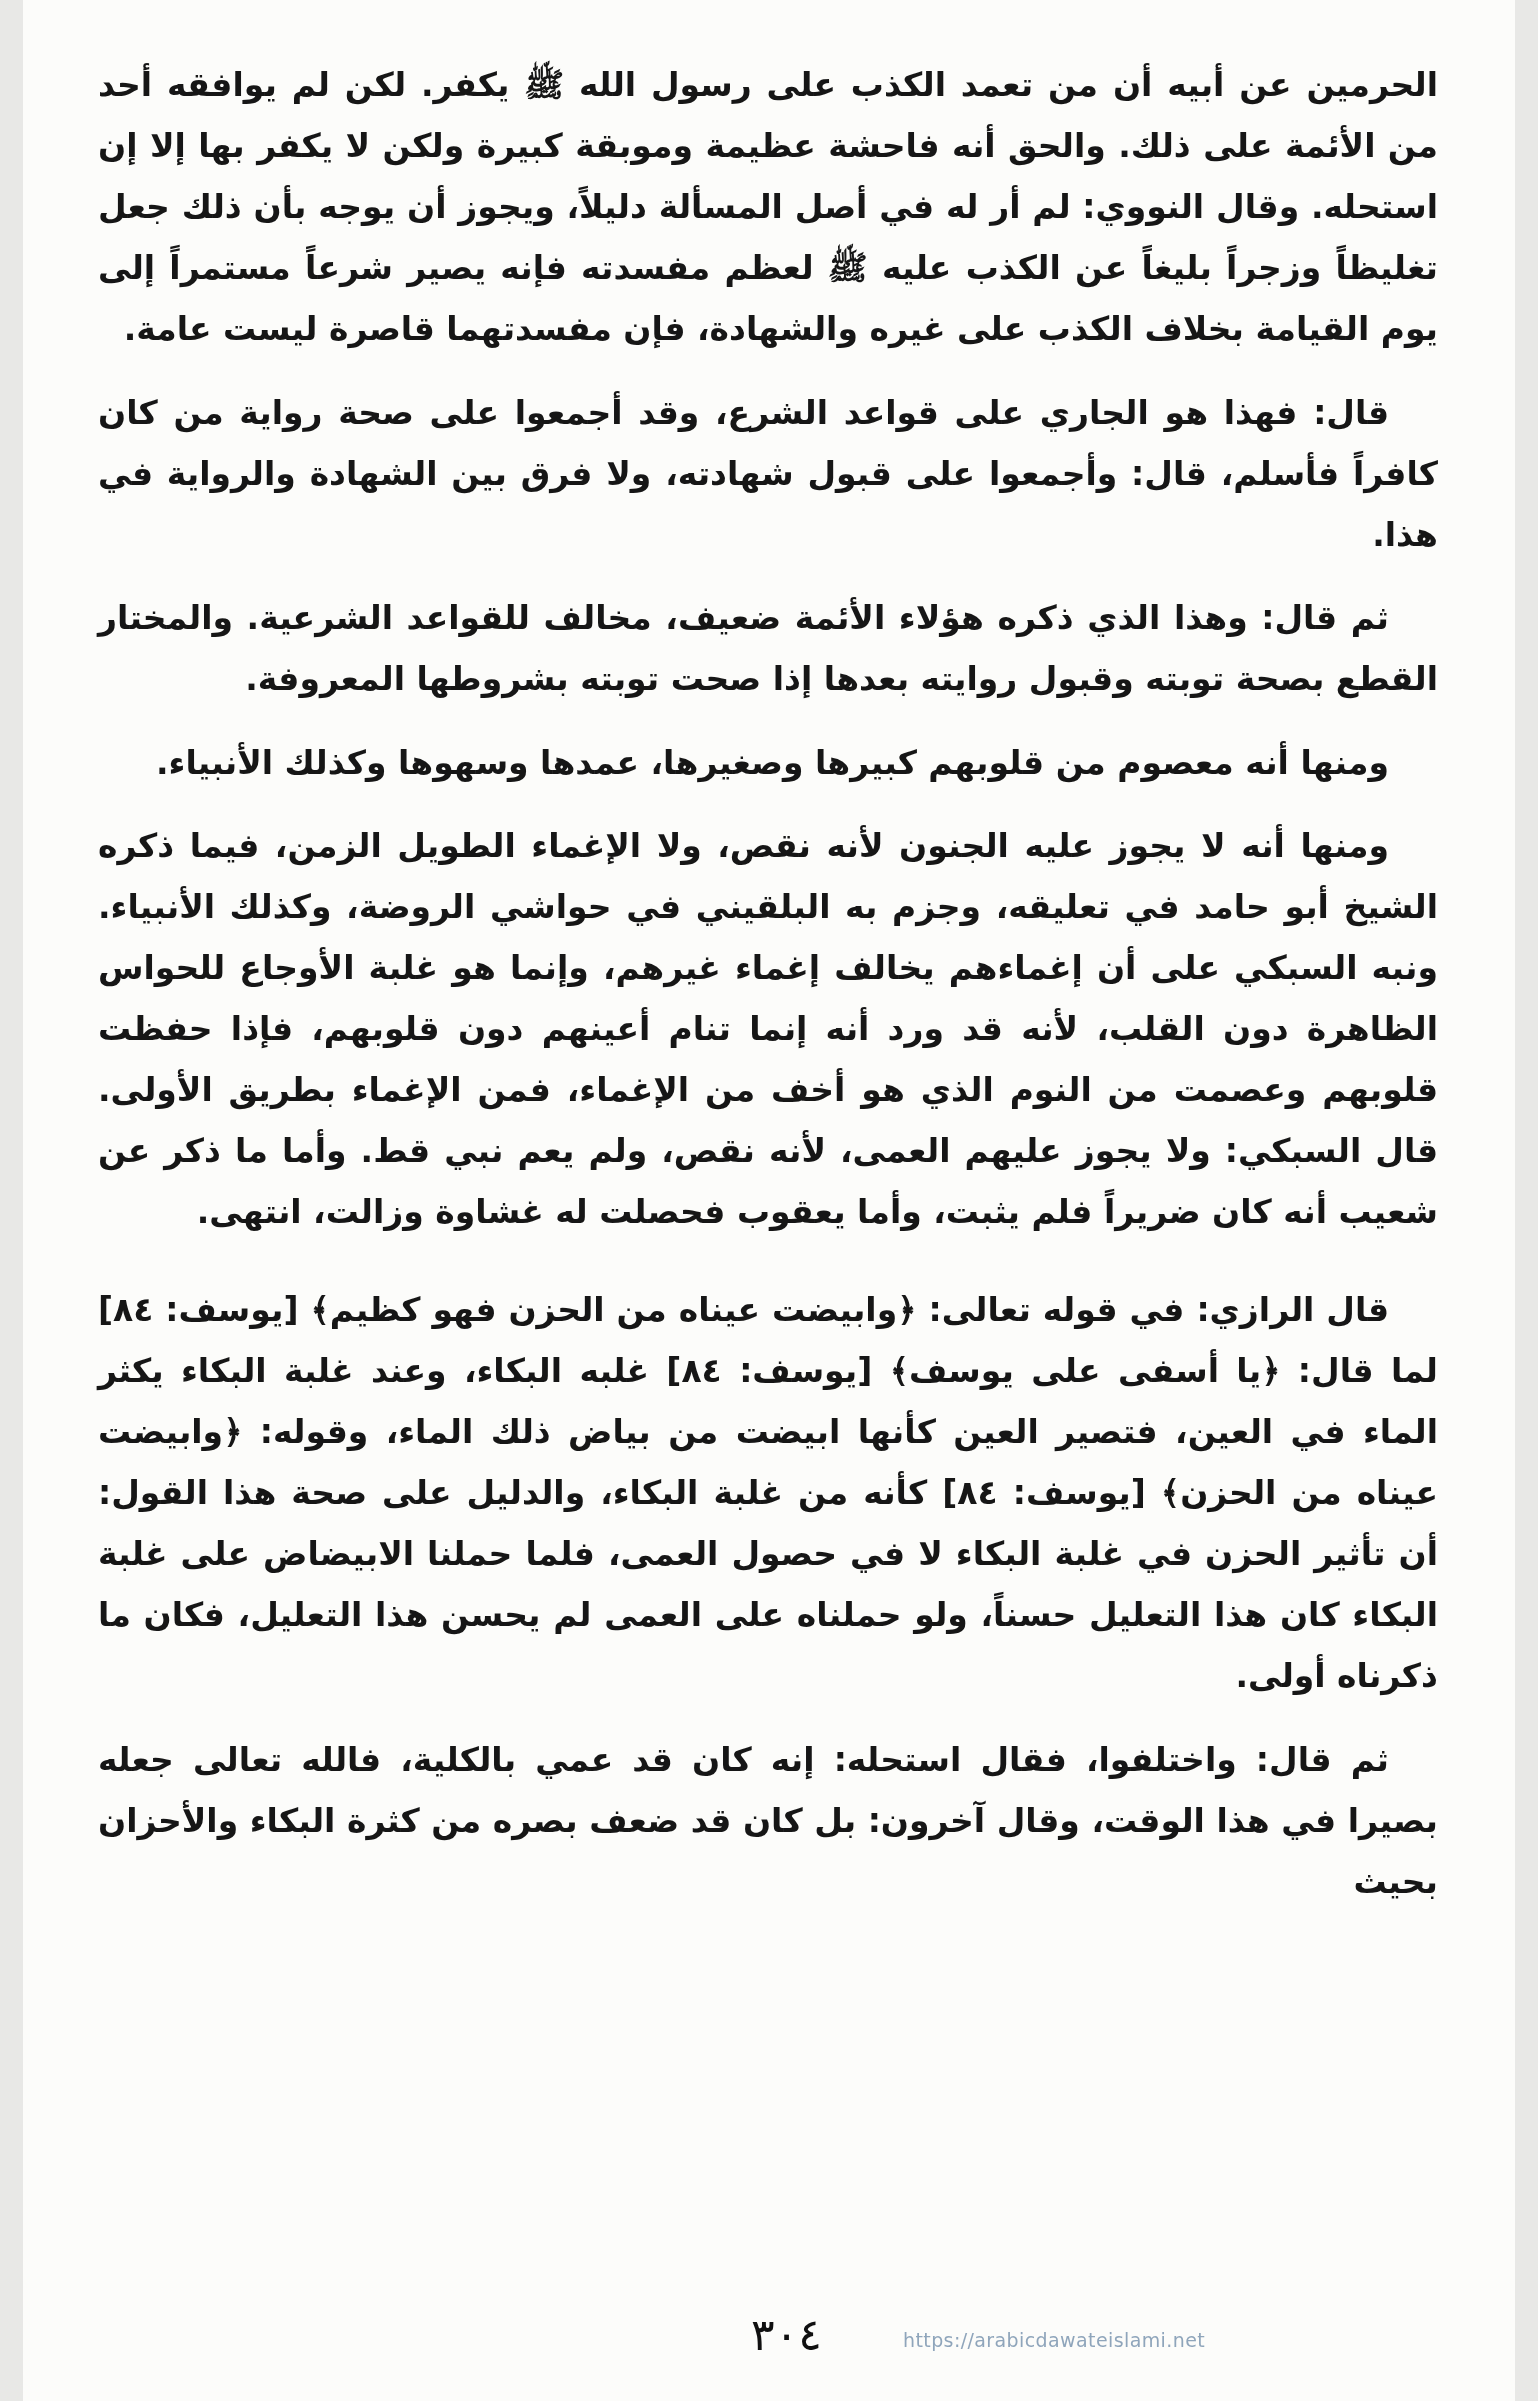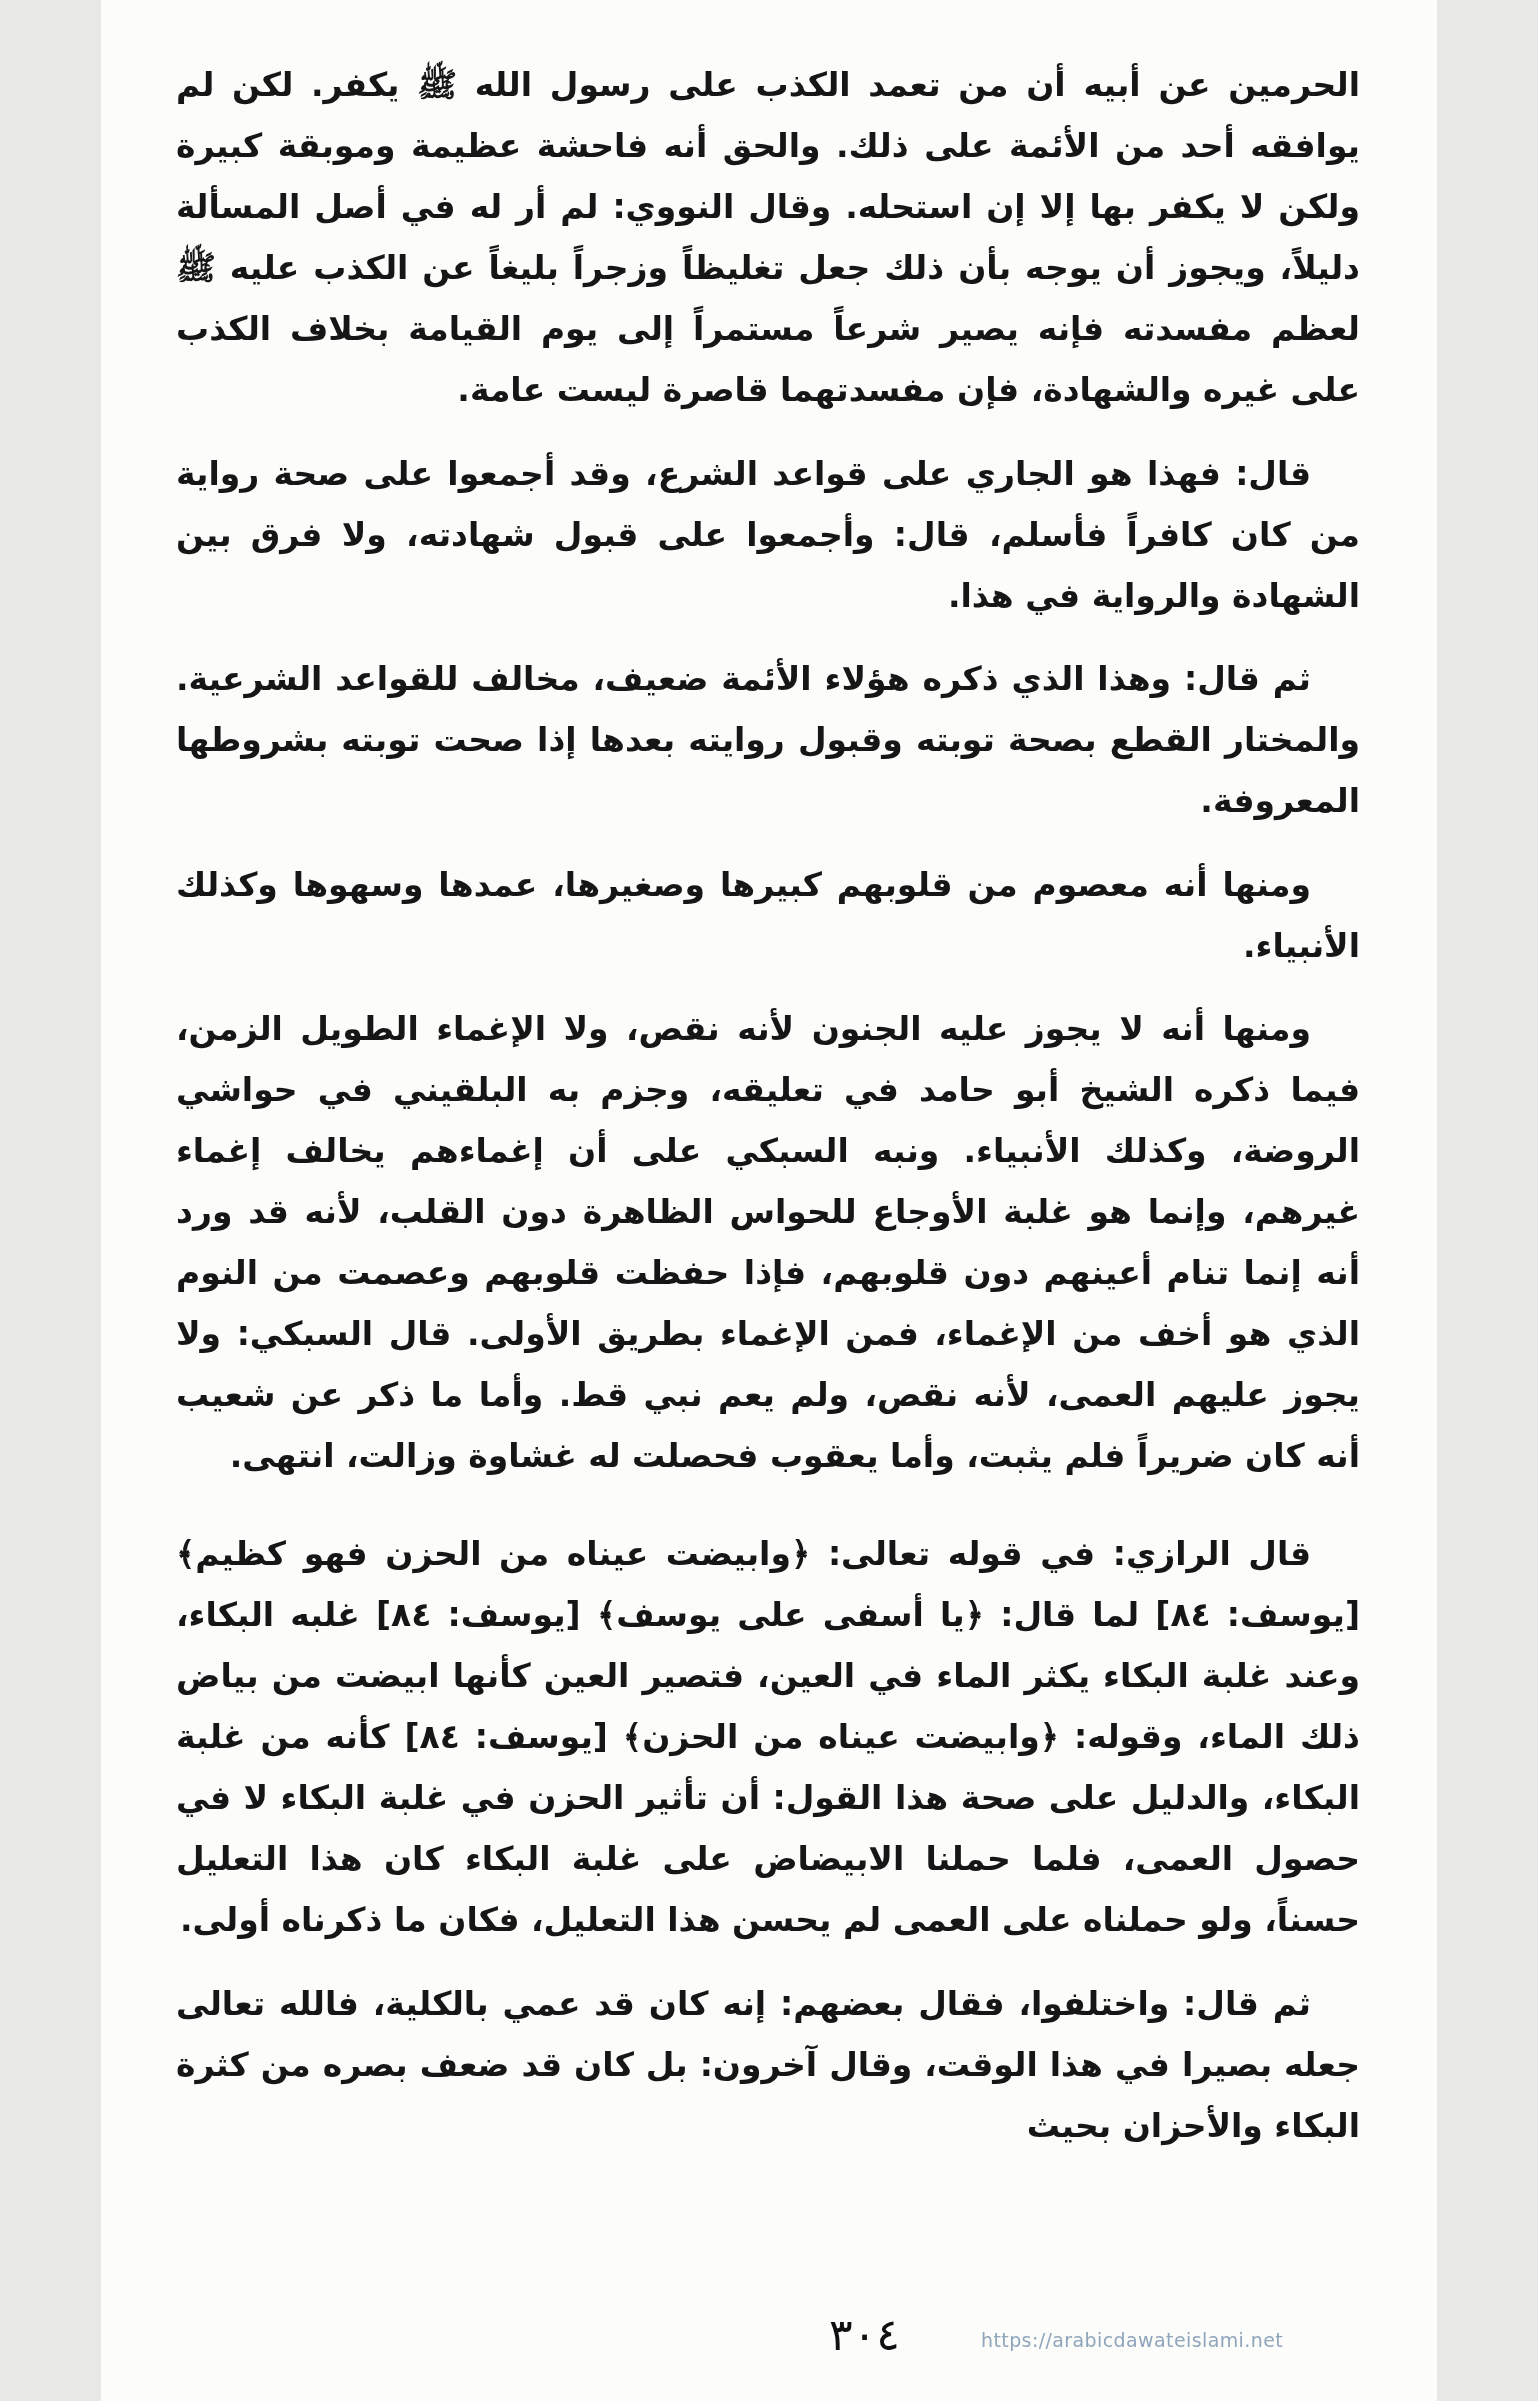--- a/index.html
+++ b/index.html
@@ -3,21 +3,21 @@
 <meta charset="utf-8">
 <style>
   html, body {
     margin: 0;
     padding: 0;
     background: #e8e8e6;
     font-family: "DejaVu Sans", sans-serif;
   }
   .page {
     position: relative;
-    width: 1336px;
+    width: 1492px;
     height: 2401px;
     margin: 0 auto;
     background: #fcfcfa;
     overflow: hidden;
   }
   .text-block {
     position: absolute;
     top: 54px;
     right: 77px;
     left: 75px;
@@ -73,21 +73,21 @@
 
 <div class="page">
 
   <div class="text-block">
     <p class="para">الحرمين عن أبيه أن من تعمد الكذب على رسول الله ﷺ يكفر. لكن لم يوافقه أحد من الأئمة على ذلك. والحق أنه فاحشة عظيمة وموبقة كبيرة ولكن لا يكفر بها إلا إن استحله. وقال النووي: لم أر له في أصل المسألة دليلاً، ويجوز أن يوجه بأن ذلك جعل تغليظاً وزجراً بليغاً عن الكذب عليه ﷺ لعظم مفسدته فإنه يصير شرعاً مستمراً إلى يوم القيامة بخلاف الكذب على غيره والشهادة، فإن مفسدتهما قاصرة ليست عامة.</p>
     <p class="para indent">قال: فهذا هو الجاري على قواعد الشرع، وقد أجمعوا على صحة رواية من كان كافراً فأسلم، قال: وأجمعوا على قبول شهادته، ولا فرق بين الشهادة والرواية في هذا.</p>
     <p class="para indent">ثم قال: وهذا الذي ذكره هؤلاء الأئمة ضعيف، مخالف للقواعد الشرعية. والمختار القطع بصحة توبته وقبول روايته بعدها إذا صحت توبته بشروطها المعروفة.</p>
     <p class="para indent">ومنها أنه معصوم من قلوبهم كبيرها وصغيرها، عمدها وسهوها وكذلك الأنبياء.</p>
     <p class="para indent">ومنها أنه لا يجوز عليه الجنون لأنه نقص، ولا الإغماء الطويل الزمن، فيما ذكره الشيخ أبو حامد في تعليقه، وجزم به البلقيني في حواشي الروضة، وكذلك الأنبياء. ونبه السبكي على أن إغماءهم يخالف إغماء غيرهم، وإنما هو غلبة الأوجاع للحواس الظاهرة دون القلب، لأنه قد ورد أنه إنما تنام أعينهم دون قلوبهم، فإذا حفظت قلوبهم وعصمت من النوم الذي هو أخف من الإغماء، فمن الإغماء بطريق الأولى. قال السبكي: ولا يجوز عليهم العمى، لأنه نقص، ولم يعم نبي قط. وأما ما ذكر عن شعيب أنه كان ضريراً فلم يثبت، وأما يعقوب فحصلت له غشاوة وزالت، انتهى.</p>
     <p class="para indent gap-top">قال الرازي: في قوله تعالى: ﴿وابيضت عيناه من الحزن فهو كظيم﴾ [يوسف: ٨٤] لما قال: ﴿يا أسفى على يوسف﴾ [يوسف: ٨٤] غلبه البكاء، وعند غلبة البكاء يكثر الماء في العين، فتصير العين كأنها ابيضت من بياض ذلك الماء، وقوله: ﴿وابيضت عيناه من الحزن﴾ [يوسف: ٨٤] كأنه من غلبة البكاء، والدليل على صحة هذا القول: أن تأثير الحزن في غلبة البكاء لا في حصول العمى، فلما حملنا الابيضاض على غلبة البكاء كان هذا التعليل حسناً، ولو حملناه على العمى لم يحسن هذا التعليل، فكان ما ذكرناه أولى.</p>
-    <p class="para indent">ثم قال: واختلفوا، فقال بعضهم: إنه كان قد عمي بالكلية، فالله تعالى جعله بصيرا في هذا الوقت، وقال آخرون: بل كان قد ضعف بصره من كثرة البكاء والأحزان بحيث</p>
+    <p class="para indent">ثم قال: واختلفوا، فقال استحله: إنه كان قد عمي بالكلية، فالله تعالى جعله بصيرا في هذا الوقت، وقال آخرون: بل كان قد ضعف بصره من كثرة البكاء والأحزان بحيث</p>
   </div>
 
   <div class="footer">
     <div class="page-number">٣٠٤</div>
     <div class="watermark">https://arabicdawateislami.net</div>
   </div>
 
 </div>
 
 

